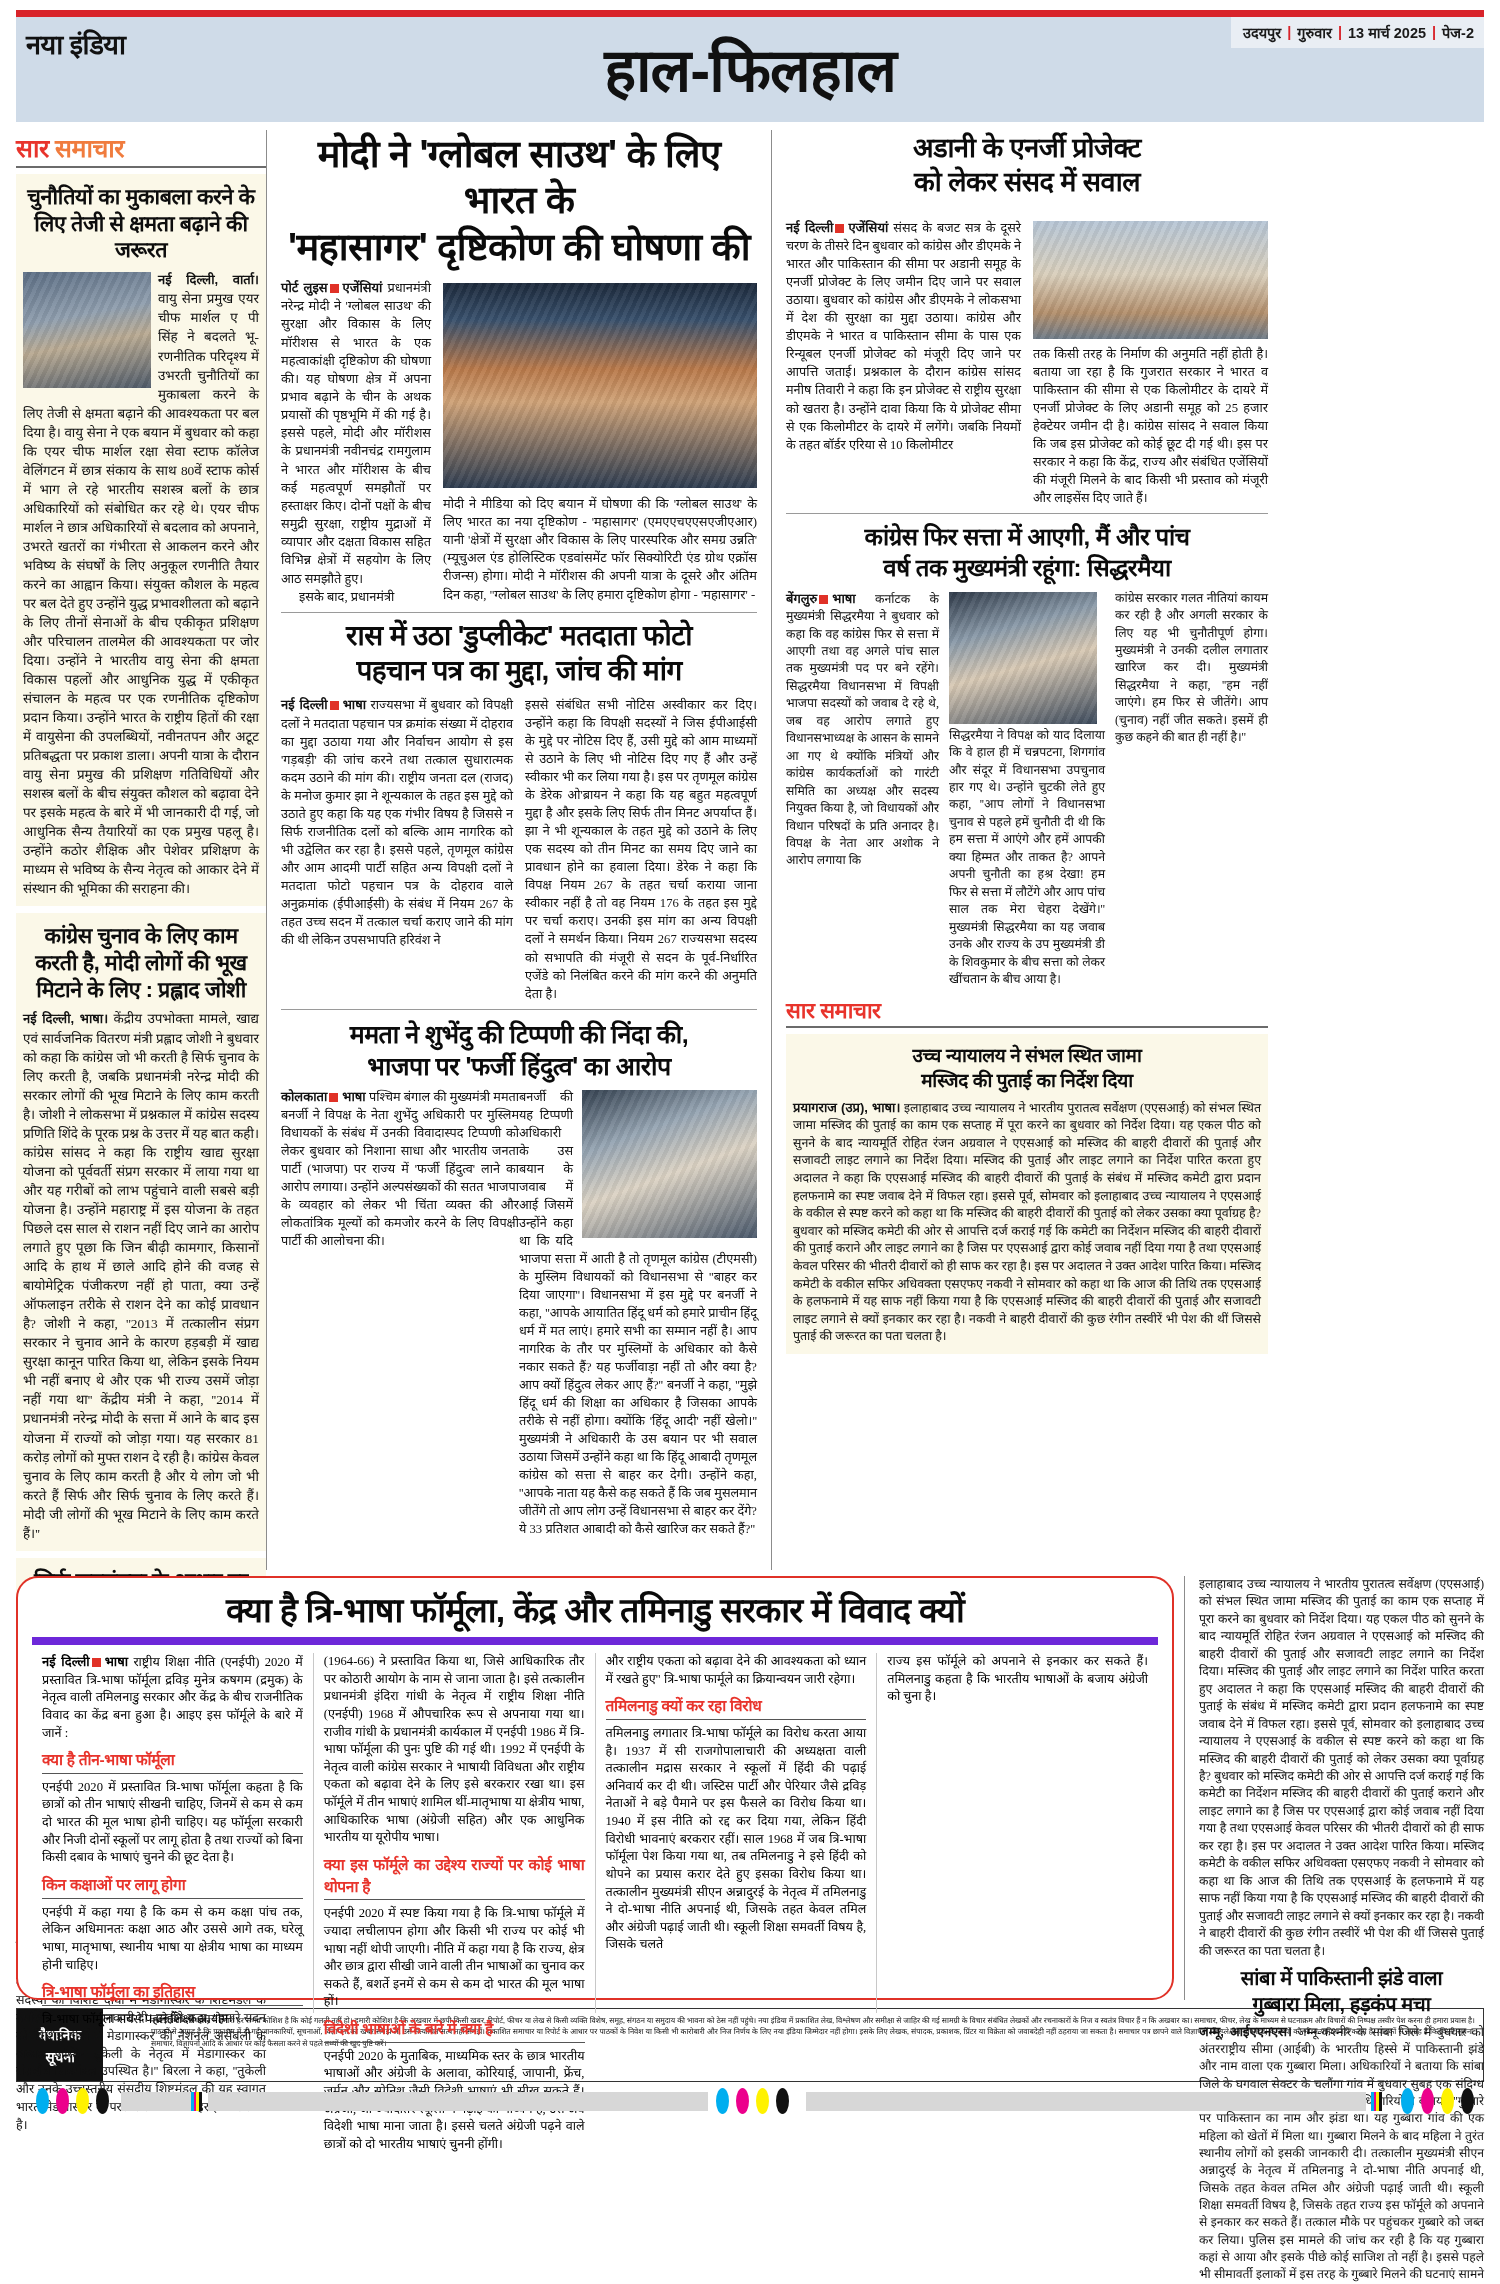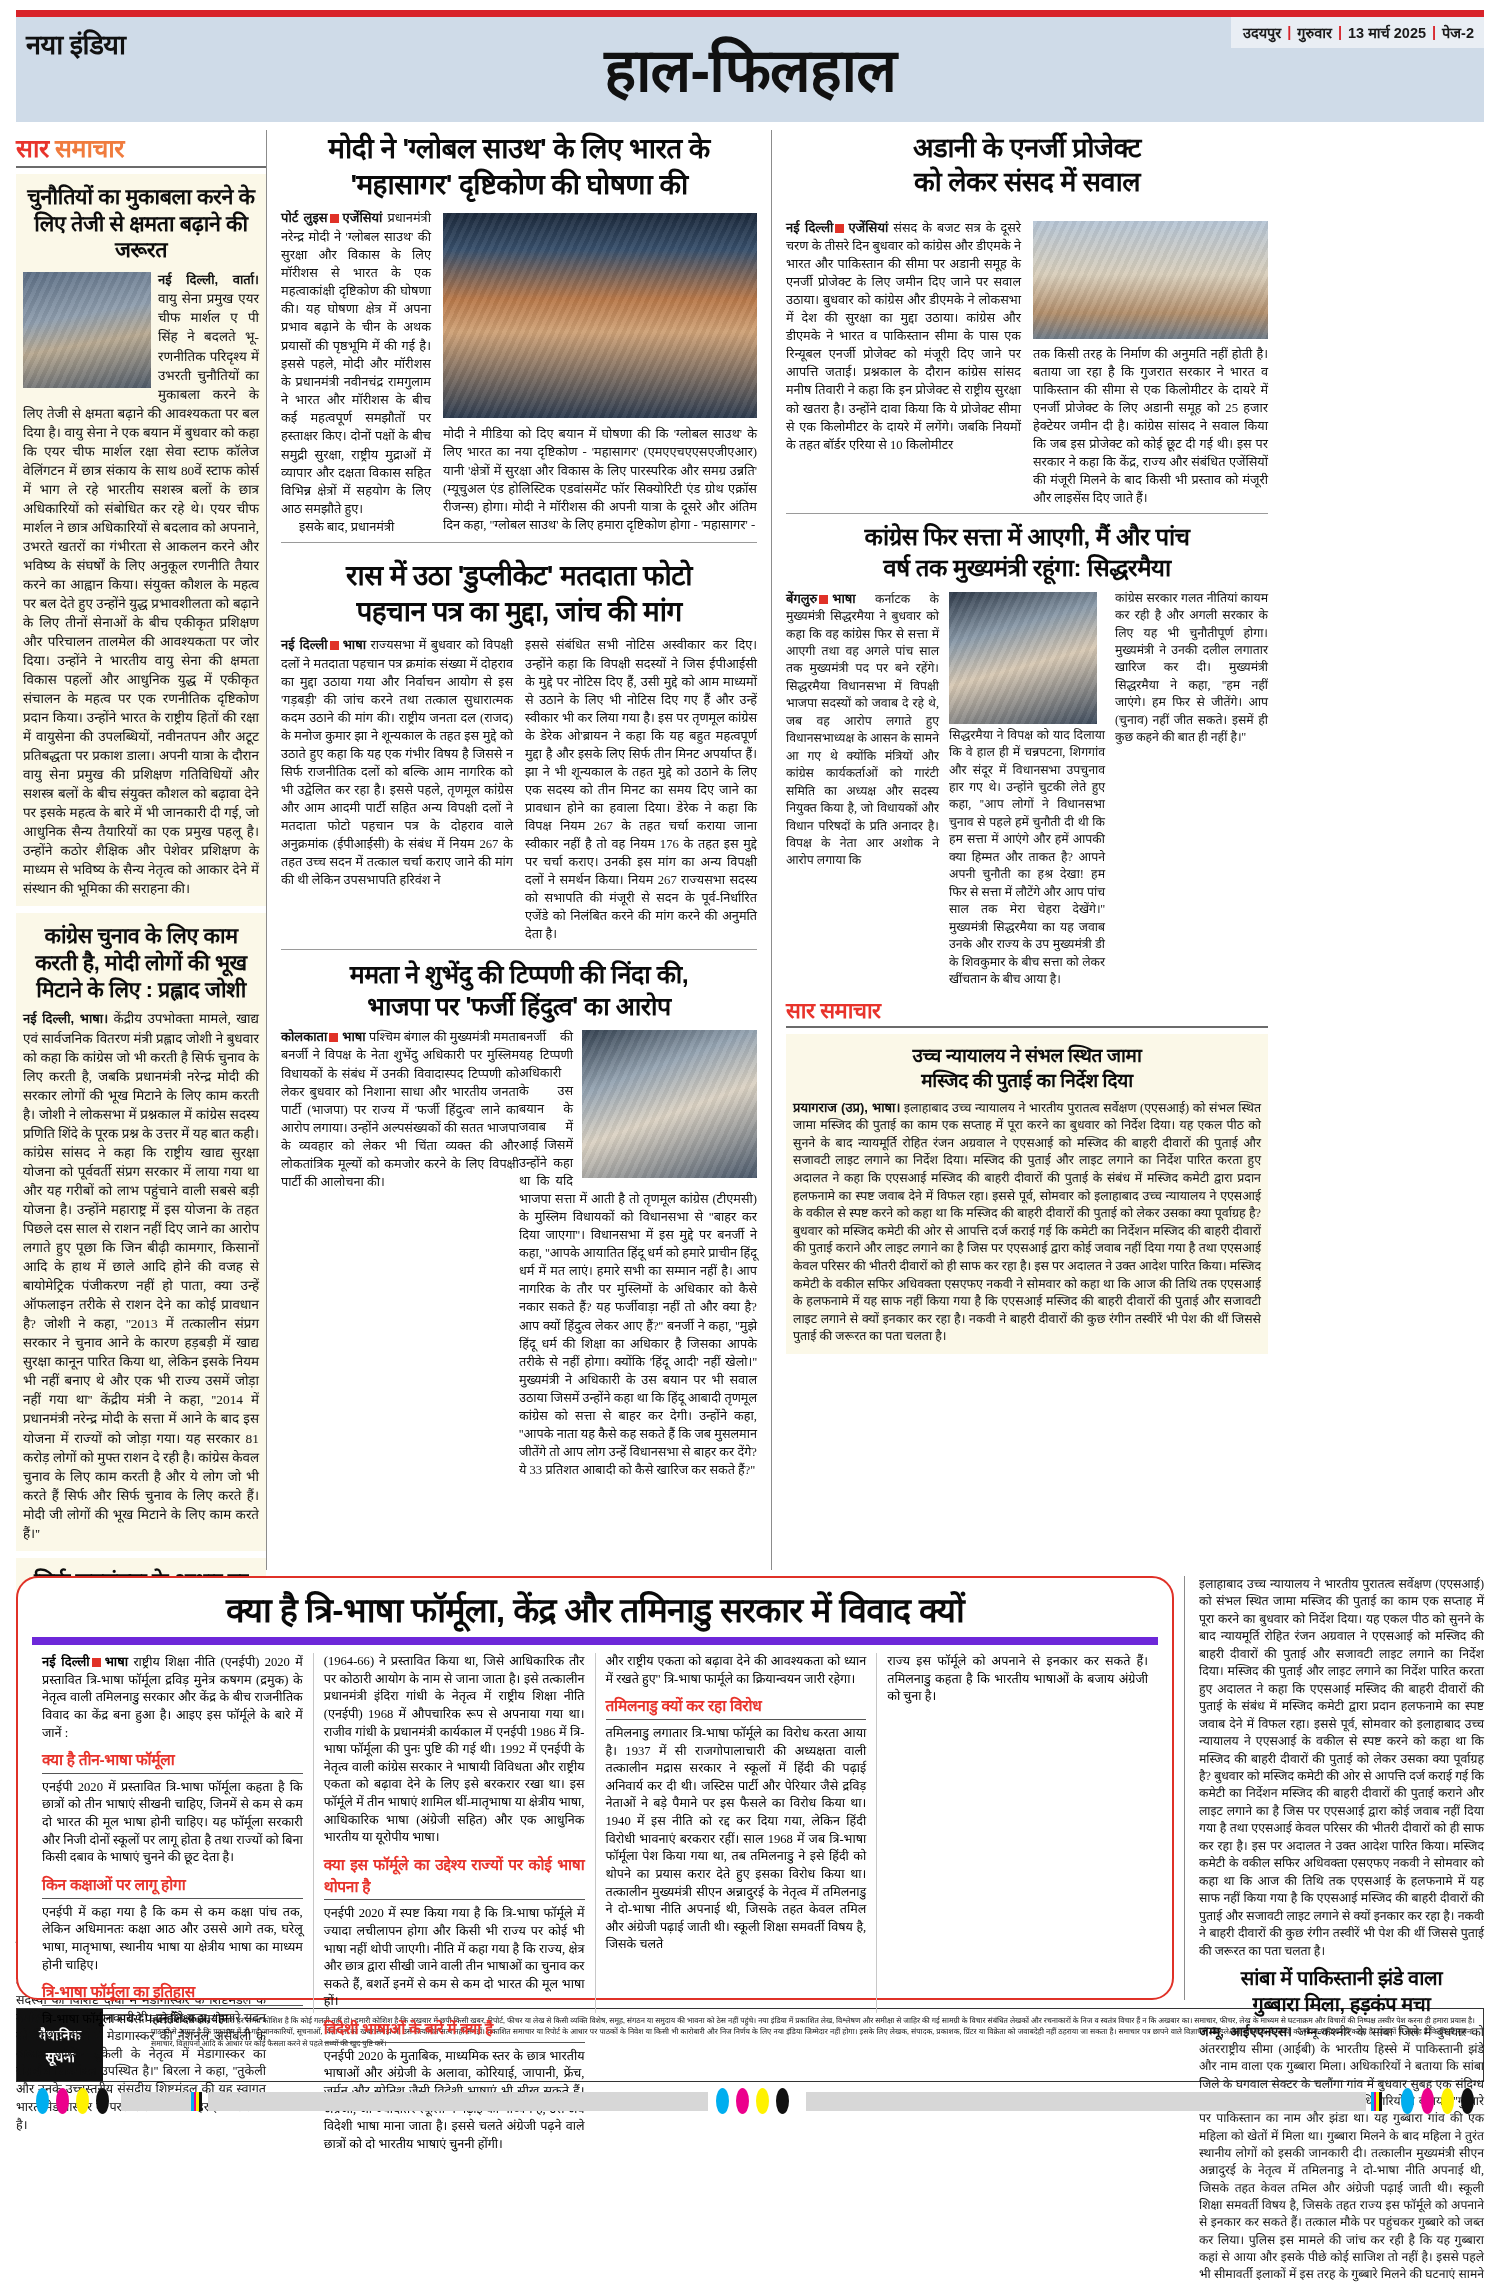--- a/index.html
+++ b/index.html
@@ -70,21 +70,21 @@
   .tinted { background: #fbf8e8; padding: 6px 7px 8px 7px; }
 
   h2.hl-s {
     font-family: "Liberation Sans", sans-serif;
     font-weight: bold; font-size: 21.5px; line-height: 1.24;
     color: #0d0d0d; text-align: center; margin: 4px 0 6px 0;
     letter-spacing: -0.4px;
   }
   h2.hl-m {
     font-family: "Liberation Sans", sans-serif;
-    font-weight: bold; font-size: 28px; line-height: 1.2;
+    font-weight: bold; font-size: 38px; line-height: 1.2;
     color: #0b0b0b; text-align: center; margin: 2px 0 8px 0;
     letter-spacing: -0.6px;
   }
   h2.hl-r {
     font-family: "Liberation Sans", sans-serif;
     font-weight: bold; font-size: 25px; line-height: 1.2;
     color: #0b0b0b; text-align: center; margin: 2px 0 7px 0;
     letter-spacing: -0.5px;
   }
   h2.hl-xs {
@@ -254,21 +254,21 @@
             </p>
             <p class="body" style="font-size:12.8px">इसके बाद, प्रधानमंत्री</p>
           </div>
           <div style="flex:1;">
             <div class="photo p-modi"></div>
             <p class="body" style="font-size:12.8px">मोदी ने मीडिया को दिए बयान में घोषणा की कि 'ग्लोबल साउथ' के लिए भारत का नया दृष्टिकोण - 'महासागर' (एमएएचएएसएजीएआर) यानी 'क्षेत्रों में सुरक्षा और विकास के लिए पारस्परिक और समग्र उन्नति' (म्यूचुअल एंड होलिस्टिक एडवांसमेंट फॉर सिक्योरिटी एंड ग्रोथ एक्रॉस रीजन्स) होगा। मोदी ने मॉरीशस की अपनी यात्रा के दूसरे और अंतिम दिन कहा, ''ग्लोबल साउथ' के लिए हमारा दृष्टिकोण होगा - 'महासागर' -</p>
           </div>
         </div>
       </div>
 
-      <div style="margin-top:6px; border-top:1px solid #9a9a9a; padding-top:14px;">
+      <div style="margin-top:6px; border-top:1px solid #9a9a9a; padding-top:4px;">
         <h2 class="hl-m" style="font-size:28px">रास में उठा 'डुप्लीकेट' मतदाता फोटो</h2>
         <h2 class="hl-m" style="font-size:28px;margin-top:-6px">पहचान पत्र का मुद्दा, जांच की मांग</h2>
         <div style="display:flex; gap:12px; margin-top:4px;">
           <div style="flex:1;">
             <p class="body" style="font-size:12.7px">
               <span class="dl">नई दिल्ली</span><span class="agency-dot"></span><span class="dl">भाषा</span>
               <span>राज्यसभा में बुधवार को विपक्षी दलों ने मतदाता पहचान पत्र क्रमांक संख्या में दोहराव का मुद्दा उठाया गया और निर्वाचन आयोग से इस 'गड़बड़ी' की जांच करने तथा तत्काल सुधारात्मक कदम उठाने की मांग की। राष्ट्रीय जनता दल (राजद) के मनोज कुमार झा ने शून्यकाल के तहत इस मुद्दे को उठाते हुए कहा कि यह एक गंभीर विषय है जिससे न सिर्फ राजनीतिक दलों को बल्कि आम नागरिक को भी उद्वेलित कर रहा है। इससे पहले, तृणमूल कांग्रेस और आम आदमी पार्टी सहित अन्य विपक्षी दलों ने मतदाता फोटो पहचान पत्र के दोहराव वाले अनुक्रमांक (ईपीआईसी) के संबंध में नियम 267 के तहत उच्च सदन में तत्काल चर्चा कराए जाने की मांग की थी लेकिन उपसभापति हरिवंश ने</span>
             </p>
           </div>
           <div style="flex:1;">

